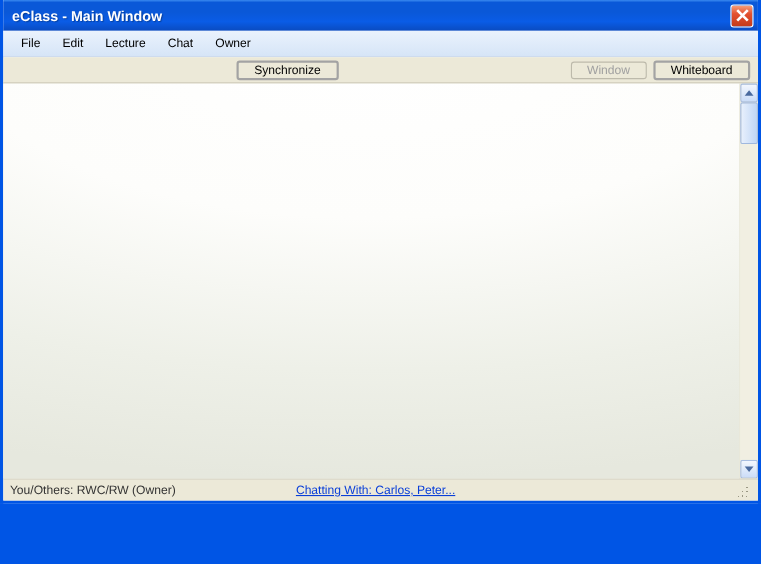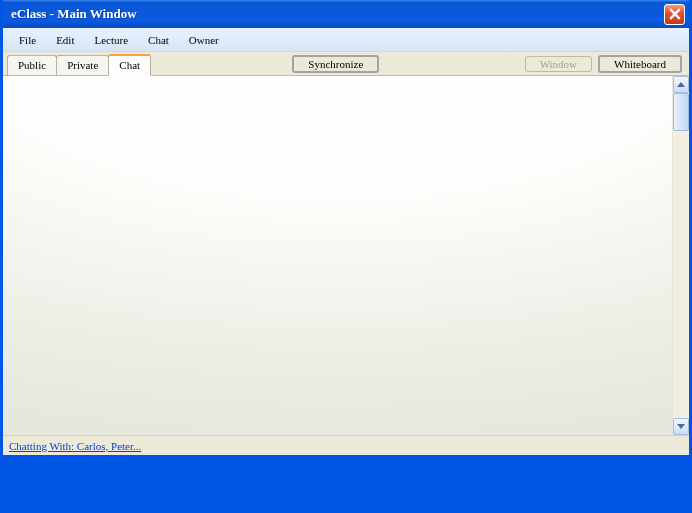--- a/index.html
+++ b/index.html
@@ -11,21 +11,20 @@
     background: #0055e5;
     overflow: hidden;
   }
   .window {
     width: 692px; height: 458px;
     border: 3px solid #0055e5;
     border-top: none;
     display: flex; flex-direction: column;
     position: relative;
     background: #fff;
-    font-family: Liberation Serif, serif;
   }
   .titlebar {
     height: 28px;
     background: linear-gradient(to bottom,
       #3a8af0 0%, #0a58d8 8%, #0a58d8 40%, #0a5ce6 70%, #0a4bc0 100%);
     display: flex; align-items: center;
     padding: 0 4px 0 8px;
     color: #fff;
     font-weight: bold;
     font-size: 13px;
@@ -176,25 +175,20 @@
 
   <div class="menubar">
     <div class="menu-item">File</div>
     <div class="menu-item">Edit</div>
     <div class="menu-item">Lecture</div>
     <div class="menu-item">Chat</div>
     <div class="menu-item">Owner</div>
   </div>
 
   <div class="toolbar">
-    <div class="tabs">
-      <div class="tab">Public</div>
-      <div class="tab">Private</div>
-      <div class="tab active">Chat</div>
-    </div>
     <div class="toolbar-spacer"></div>
     <button class="tbtn">Synchronize</button>
     <div class="toolbar-spacer"></div>
     <button class="tbtn disabled">Window</button>
     <button class="tbtn">Whiteboard</button>
   </div>
 
   <div class="content-wrap">
     <div class="chat-area"></div>
     <div class="scrollbar">
@@ -204,19 +198,20 @@
       <div class="sb-track">
         <div class="sb-thumb"></div>
       </div>
       <div class="sb-btn">
         <div class="arrow down"></div>
       </div>
     </div>
   </div>
 
   <div class="statusbar">
+    <div class="status-left">You/Others: RWC/RW  (Owner)</div>
     <div class="status-center">
       <a>Chatting With: Carlos, Peter...</a>
     </div>
     <div class="grip"></div>
   </div>
 
 </div>
 
 </body></html>

